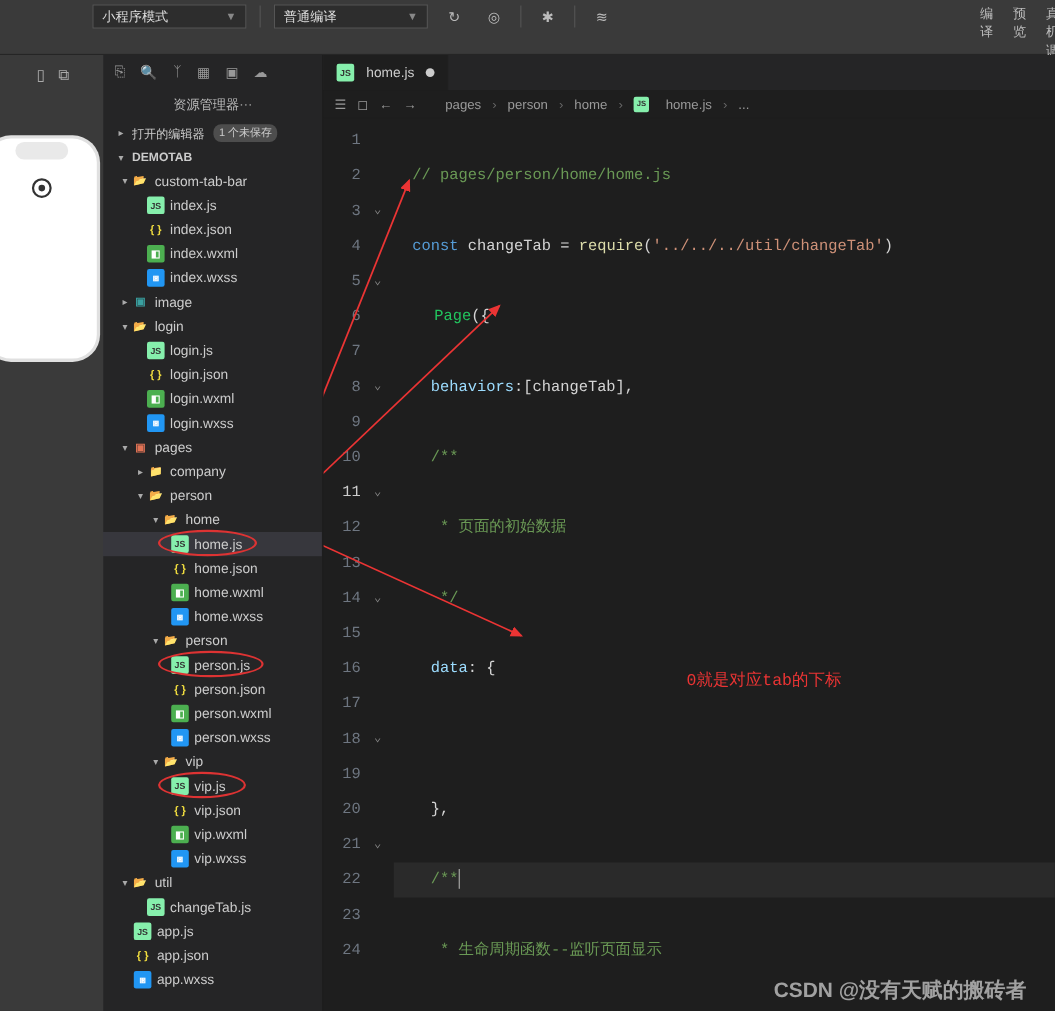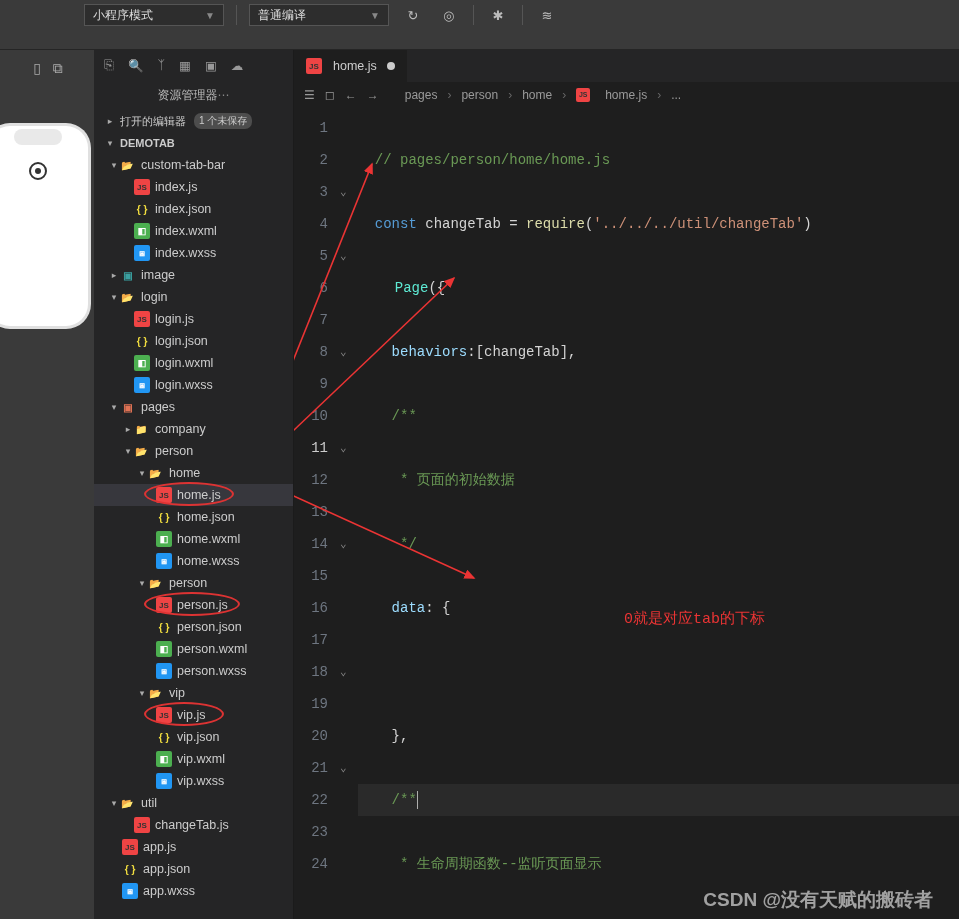--- a/index.html
+++ b/index.html
@@ -12,24 +12,24 @@
     height: 919px;
     overflow: hidden;
     position: relative;
   }
   
   .topbar {
     height: 50px;
     display: flex;
     align-items: flex-start;
     padding: 4px 0 0 84px;
-    gap: 22px;
+    gap: 0;
     background: #3a3a3a;
     border-bottom: 1px solid #252525;
-    flex-direction: column;
+    flex-direction: row;
   }
   .topbar-row1 { display: flex; gap: 12px; align-items: center; }
   .topbar-row2 { display: flex; gap: 18px; margin-left: 332px; font-size: 12px; color: #bbb; }
   .sel {
     background: #2d2d2d;
     border: 1px solid #555;
     height: 22px;
     display: flex;
     align-items: center;
     padding: 0 8px;
@@ -151,21 +151,21 @@
     align-items: center;
     cursor: pointer;
     white-space: nowrap;
     font-size: 12.5px;
   }
   .node.active { background: #37373d; }
   .tw { display: inline-block; text-align: center; width: 12px; color: #aaa; font-size: 9px; }
   .fico { display: inline-flex; width: 16px; height: 16px; align-items: center; justify-content: center; margin-right: 5px; font-size: 10px; border-radius: 2px; font-weight: bold; }
   .ico-folder { color: #c0a062; }
   .ico-folder-open { color: #dcb67a; }
-  .ico-js { background: #ef4444; color: #333; font-size: 8px; }
+  .ico-js { background: #86efac; color: #333; font-size: 8px; }
   .ico-json { color: #f1dd3f; font-weight: bold; font-size: 10px; }
   .ico-wxml { background: #4caf50; color: #fff; font-size: 9px; }
   .ico-wxss { background: #2196f3; color: #fff; font-size: 9px; }
   .ico-pages { color: #e17355; }
   .ico-img { color: #3aa0a0; }
   .lbl { color: #ccc; }
 
   .circ {
     position: absolute;
     border: 2px solid #d33;
@@ -244,21 +244,21 @@
     white-space: pre;
   }
   .code div { height: 32px; }
   .code .hl-line { background: #2a2a2a; }
   .c-comment { color: #6a9955; }
   .c-key { color: #569cd6; }
   .c-func { color: #dcdcaa; }
   .c-str { color: #ce9178; }
   .c-prop { color: #9cdcfe; }
   .c-punc { color: #d4d4d4; }
-  .c-type { color: #5eead4; padding-left: 20px; }
+  .c-type { color: #22c55e; padding-left: 20px; }
 
   .annotation { position: absolute; color: #eb3434; font-size: 15px; pointer-events: none; }
   svg.arrows { position: absolute; left: 0; top: 0; pointer-events: none; }
   .watermark {
     position: absolute;
     right: 26px;
     bottom: 6px;
     color: #b8b8b8;
     font-size: 19px;
     opacity: .85;

